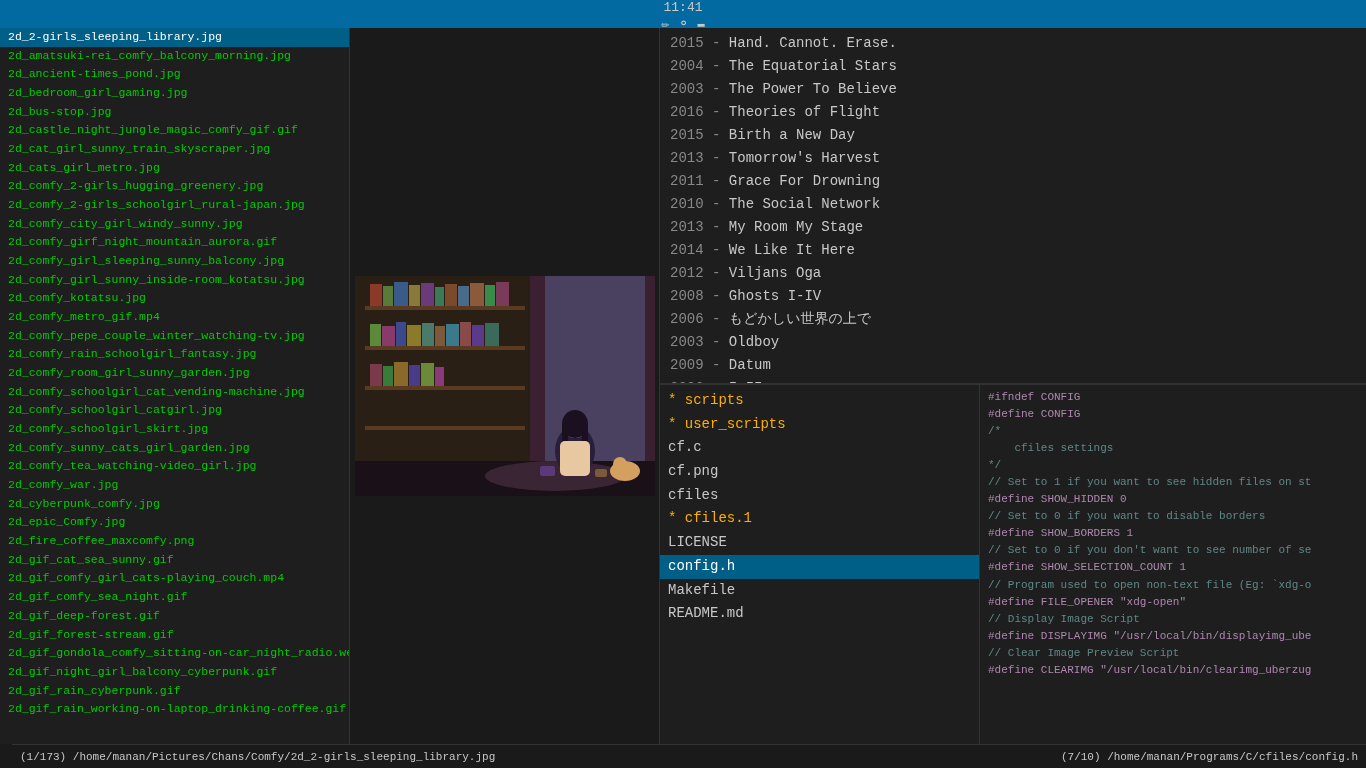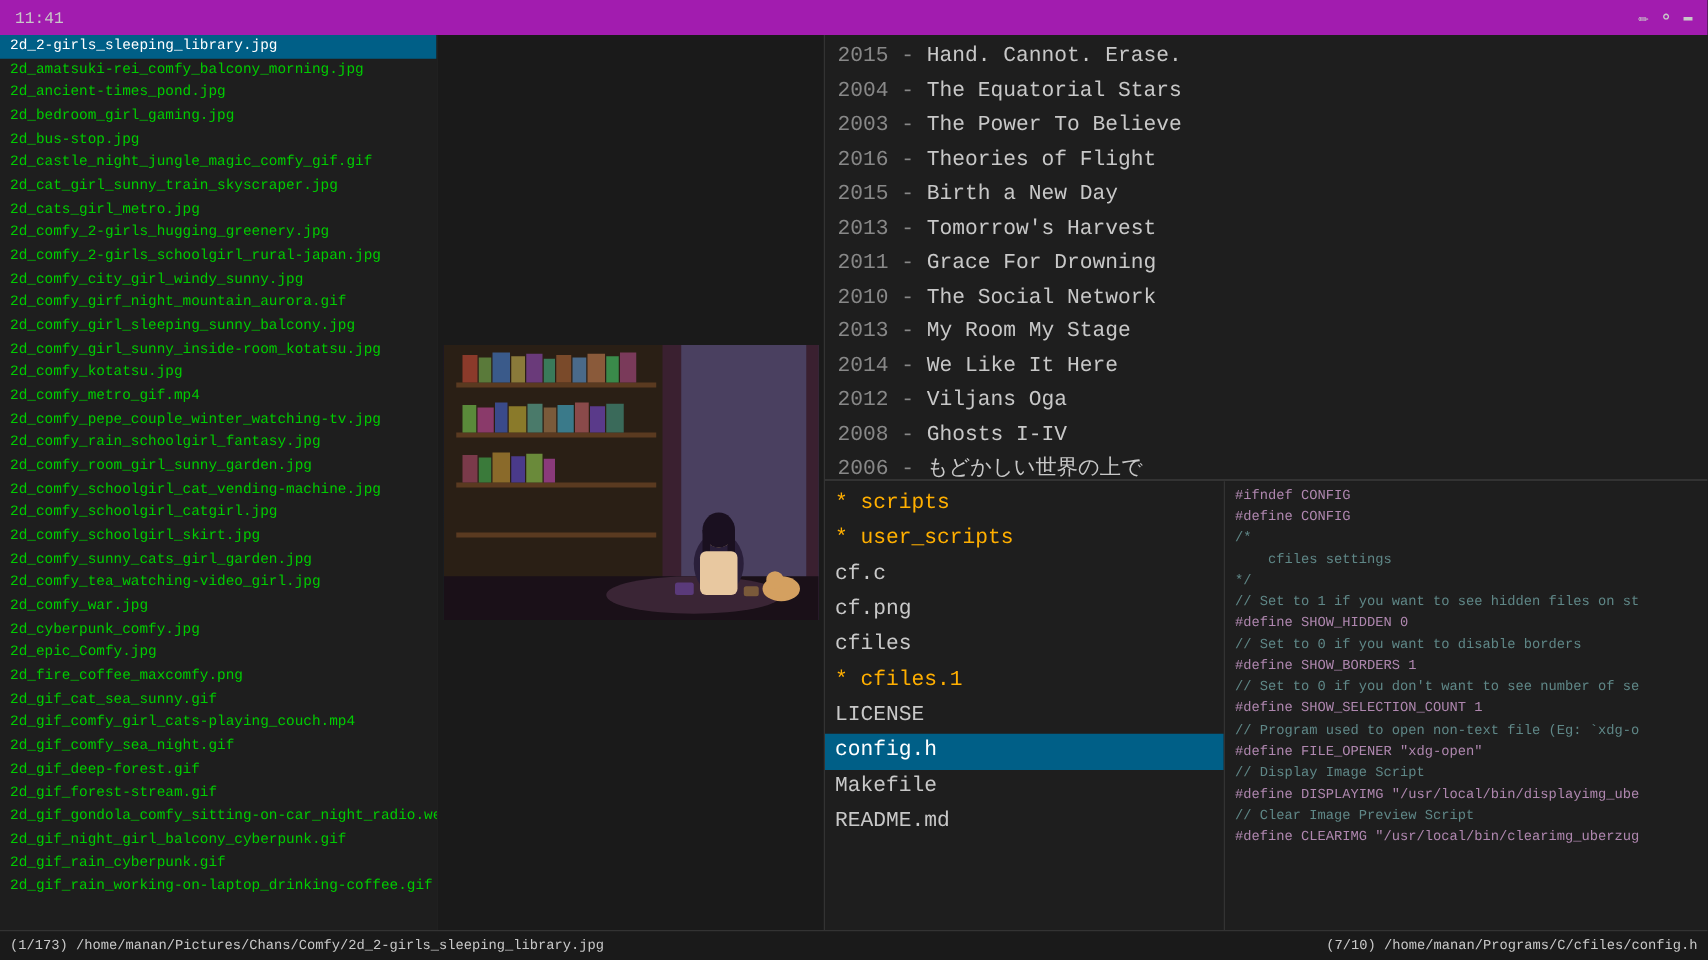--- a/index.html
+++ b/index.html
@@ -12,41 +12,42 @@
       height: 768px;
       overflow: hidden;
       position: relative;
     }
 
     
     #topbar {
       position: absolute;
       top: 0; left: 0; right: 0;
       height: 28px;
-      background: #a21caf;
+      background: #0369a1;
       display: flex;
       align-items: center;
       justify-content: space-between;
       padding: 0 12px;
       z-index: 10;
+      flex-direction: column;
     }
     #topbar-time {
       color: #c8c8c8;
       font-size: 13px;
     }
     #topbar-icons {
       display: flex;
       gap: 8px;
       align-items: center;
     }
 
     
     #statusbar {
       position: absolute;
-      bottom: 0; left: 0; right: 0;
+      bottom: 0; left: 12px; right: 0;
       height: 24px;
       background: #1a1a1a;
       display: flex;
       align-items: center;
       color: #c8c8c8;
       font-size: 11px;
       border-top: 1px solid #333;
     }
     #statusbar-left {
       padding-left: 8px;
@@ -133,21 +134,21 @@
       overflow-y: auto;
       padding: 4px 0;
     }
     #music-panel::-webkit-scrollbar { width: 6px; }
     #music-panel::-webkit-scrollbar-thumb { background: #444; }
 
     .music-item {
       padding: 1px 10px;
       color: #c8c8c8;
       white-space: nowrap;
-      font-size: 17px;
+      font-size: 14px;
       line-height: 1.5;
       cursor: pointer;
     }
     .music-item.highlighted {
       background: #444;
       color: #ffffff;
     }
     .music-item .year { color: #888; }
     .music-item .separator { color: #888; }
 
@@ -164,21 +165,21 @@
       border-right: 1px solid #333;
       overflow-y: auto;
       padding: 4px 0;
     }
     #file-tree-panel::-webkit-scrollbar { width: 6px; }
     #file-tree-panel::-webkit-scrollbar-thumb { background: #444; }
 
     .tree-item {
       padding: 1px 8px;
       color: #c8c8c8;
-      font-size: 17px;
+      font-size: 14px;
       line-height: 1.55;
       cursor: pointer;
     }
     .tree-item.selected {
       background: #005f87;
       color: #ffffff;
     }
     .tree-item.special { color: #ffaf00; }
 
     #code-panel {

